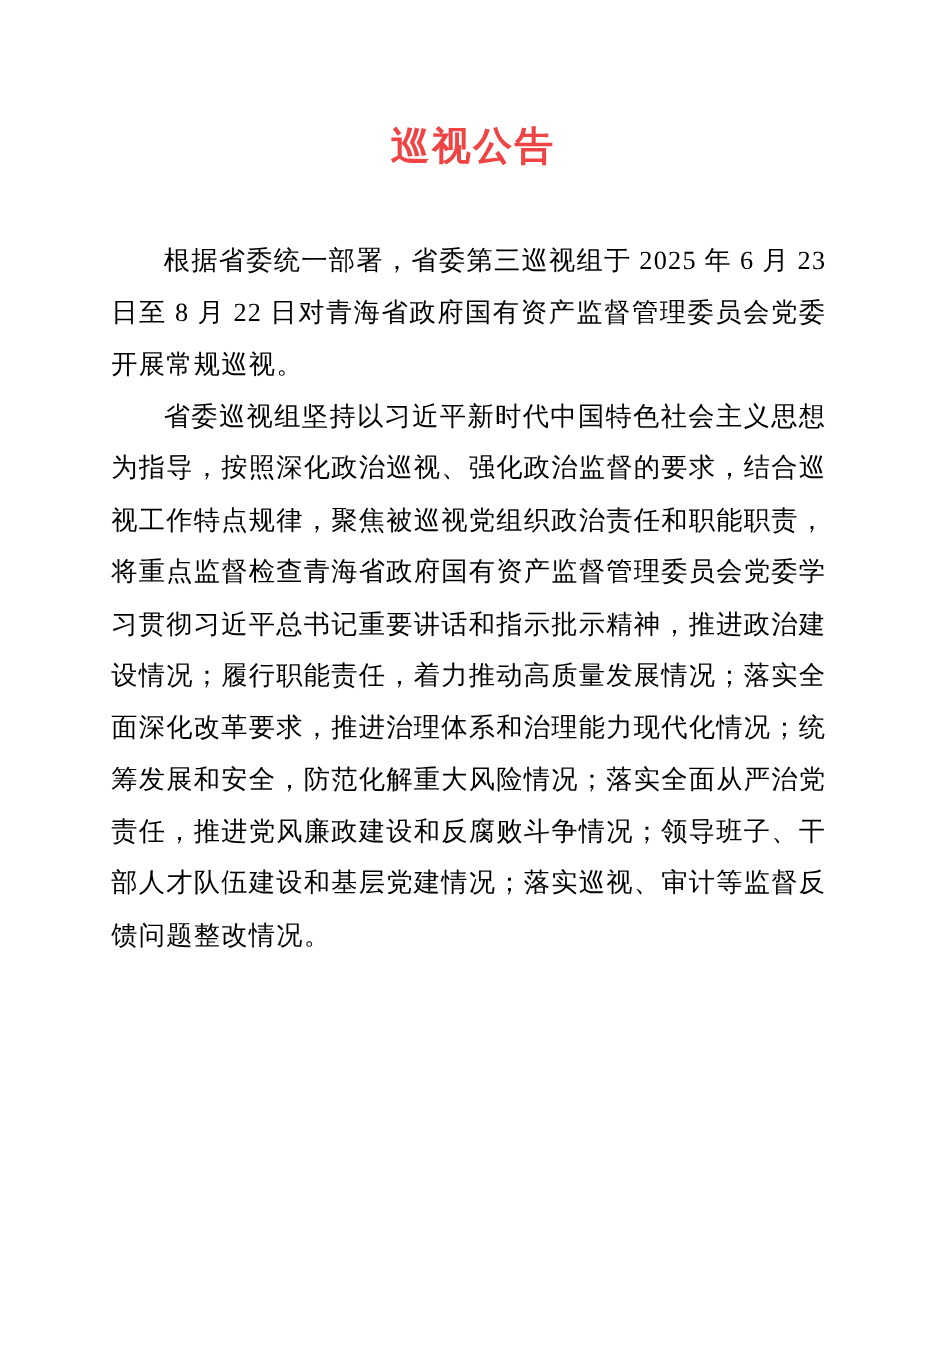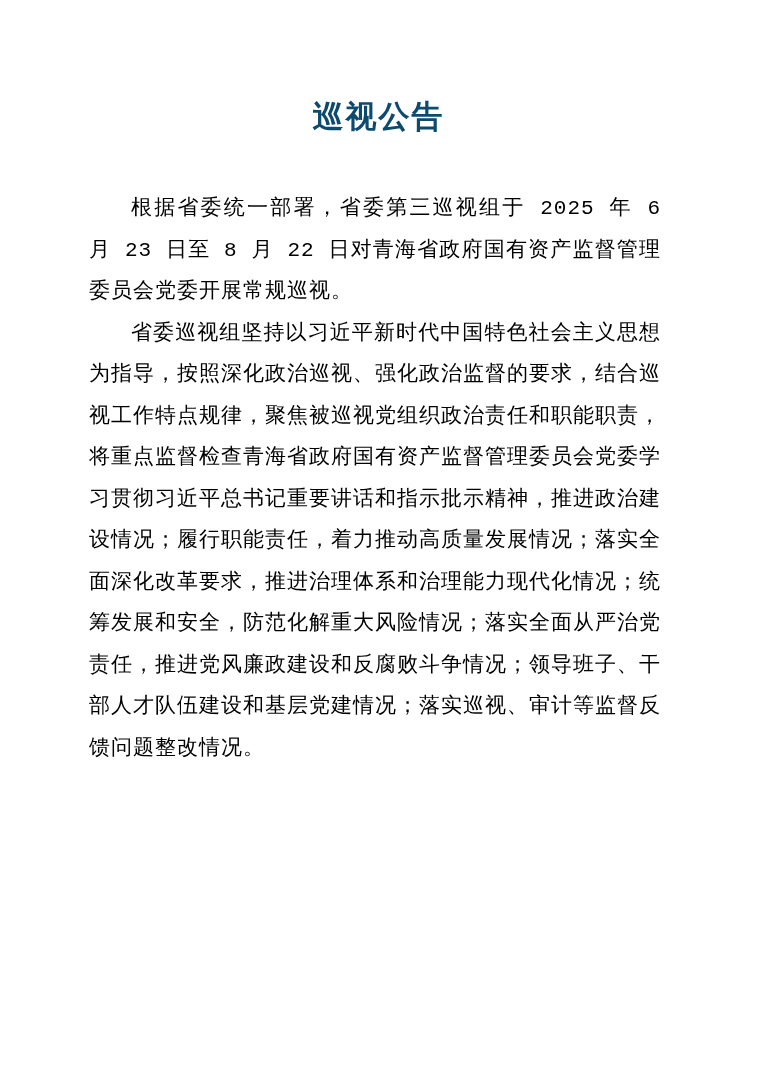--- a/index.html
+++ b/index.html
@@ -21,39 +21,38 @@
     top: 95px;
     left: 0;
     width: 100%;
     margin: 0;
     text-align: center;
     font-family: "Liberation Sans", "DejaVu Sans", sans-serif;
     font-weight: 700;
     font-size: 31px;
     line-height: 44px;
     letter-spacing: 2px;
-    color: #0c4a6e;
+    color: #ef4444;
   }
   .content {
     position: absolute;
     left: 89px;
     top: 188px;
     width: 572px;
     font-size: 21px;
     line-height: 41.5px;
     text-align: justify;
     text-justify: inter-ideograph;
     letter-spacing: 1px;
     color: #000000;
   }
   .para {
     margin: 0;
     padding: 0;
     text-indent: 2em;
-    font-family: Liberation Mono, monospace;
   }
 </style>
 </head>
 <body>
 
 <div class="page">
   <h1 class="title">巡视公告</h1>
   <div class="content">
     <p class="para">根据省委统一部署，省委第三巡视组于 2025 年 6 月 23 日至 8 月 22 日对青海省政府国有资产监督管理委员会党委开展常规巡视。</p>
     <p class="para">省委巡视组坚持以习近平新时代中国特色社会主义思想为指导，按照深化政治巡视、强化政治监督的要求，结合巡视工作特点规律，聚焦被巡视党组织政治责任和职能职责，将重点监督检查青海省政府国有资产监督管理委员会党委学习贯彻习近平总书记重要讲话和指示批示精神，推进政治建设情况；履行职能责任，着力推动高质量发展情况；落实全面深化改革要求，推进治理体系和治理能力现代化情况；统筹发展和安全，防范化解重大风险情况；落实全面从严治党责任，推进党风廉政建设和反腐败斗争情况；领导班子、干部人才队伍建设和基层党建情况；落实巡视、审计等监督反馈问题整改情况。</p>

